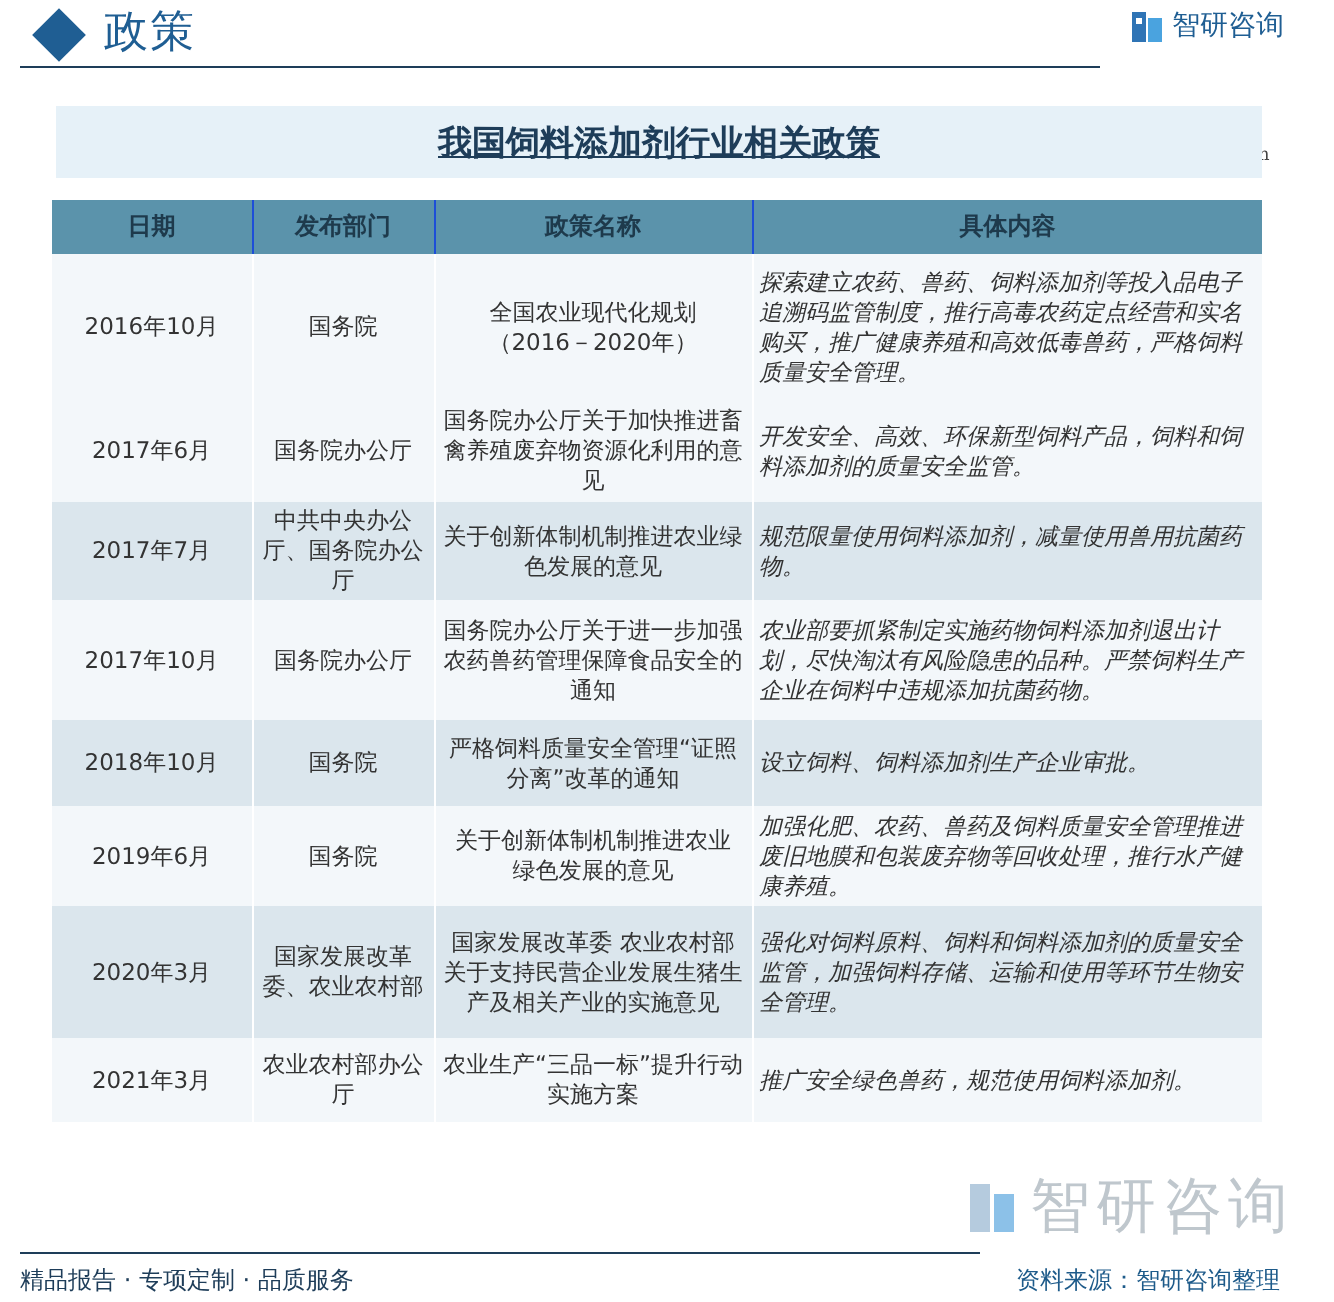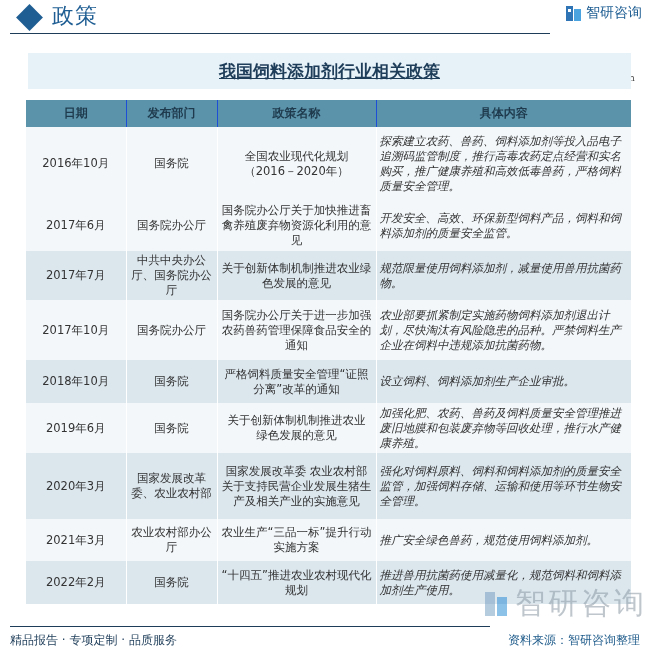--- a/index.html
+++ b/index.html
@@ -120,26 +120,20 @@
       <td class="c">国家发展改革委、农业农村部</td>
       <td class="c">国家发展改革委 农业农村部关于支持民营企业发展生猪生产及相关产业的实施意见</td>
       <td class="l">强化对饲料原料、饲料和饲料添加剂的质量安全监管，加强饲料存储、运输和使用等环节生物安全管理。</td>
     </tr>
     <tr class="odd" style="height:42px">
       <td class="c">2021年3月</td>
       <td class="c">农业农村部办公厅</td>
       <td class="c">农业生产“三品一标”提升行动实施方案</td>
       <td class="l">推广安全绿色兽药，规范使用饲料添加剂。</td>
     </tr>
-    <tr class="even" style="height:43px">
-      <td class="c">2022年2月</td>
-      <td class="c">国务院</td>
-      <td class="c">“十四五”推进农业农村现代化规划</td>
-      <td class="l">推进兽用抗菌药使用减量化，规范饲料和饲料添加剂生产使用。</td>
-    </tr>
   </tbody>
 </table>
 
 <div class="wm-logo">
   <div class="mark">
       <div class="a"></div>
       <div class="b"></div>
     </div>
   <span class="name">智研咨询</span>
 </div>

